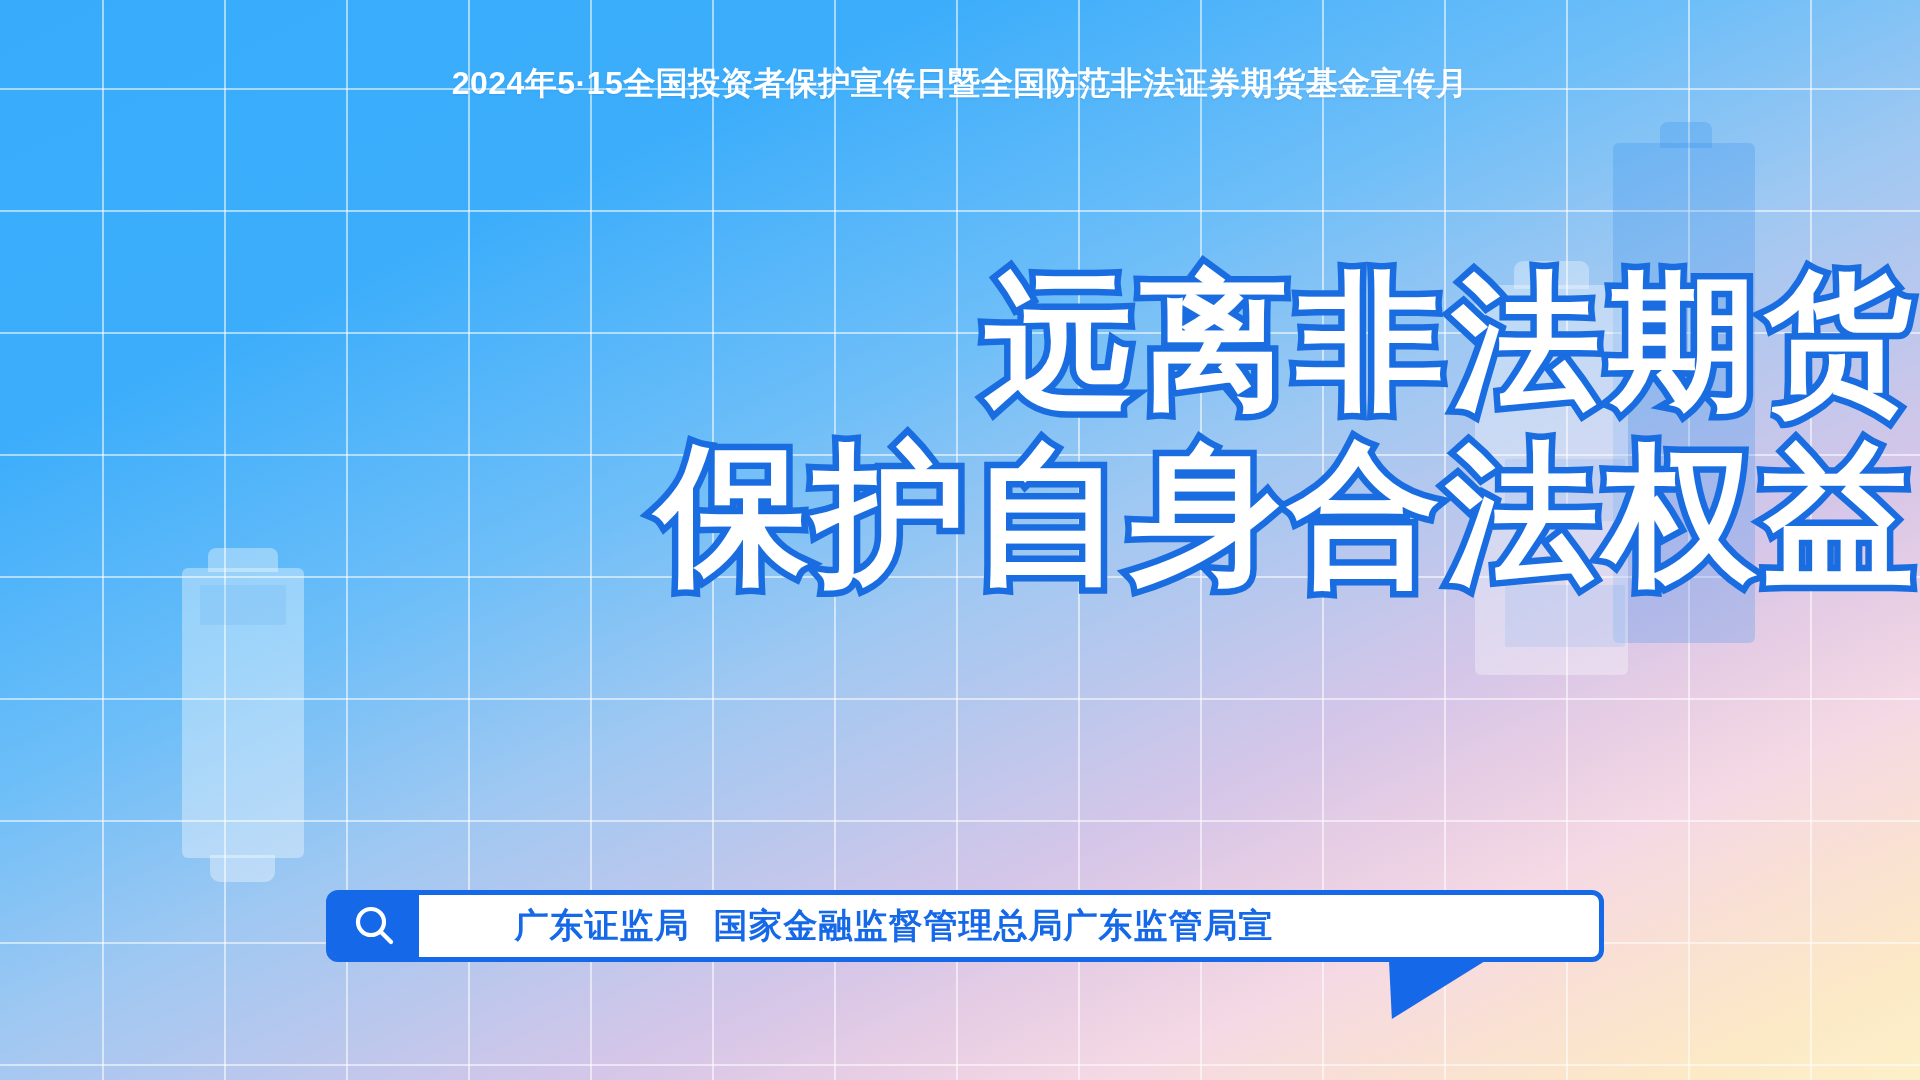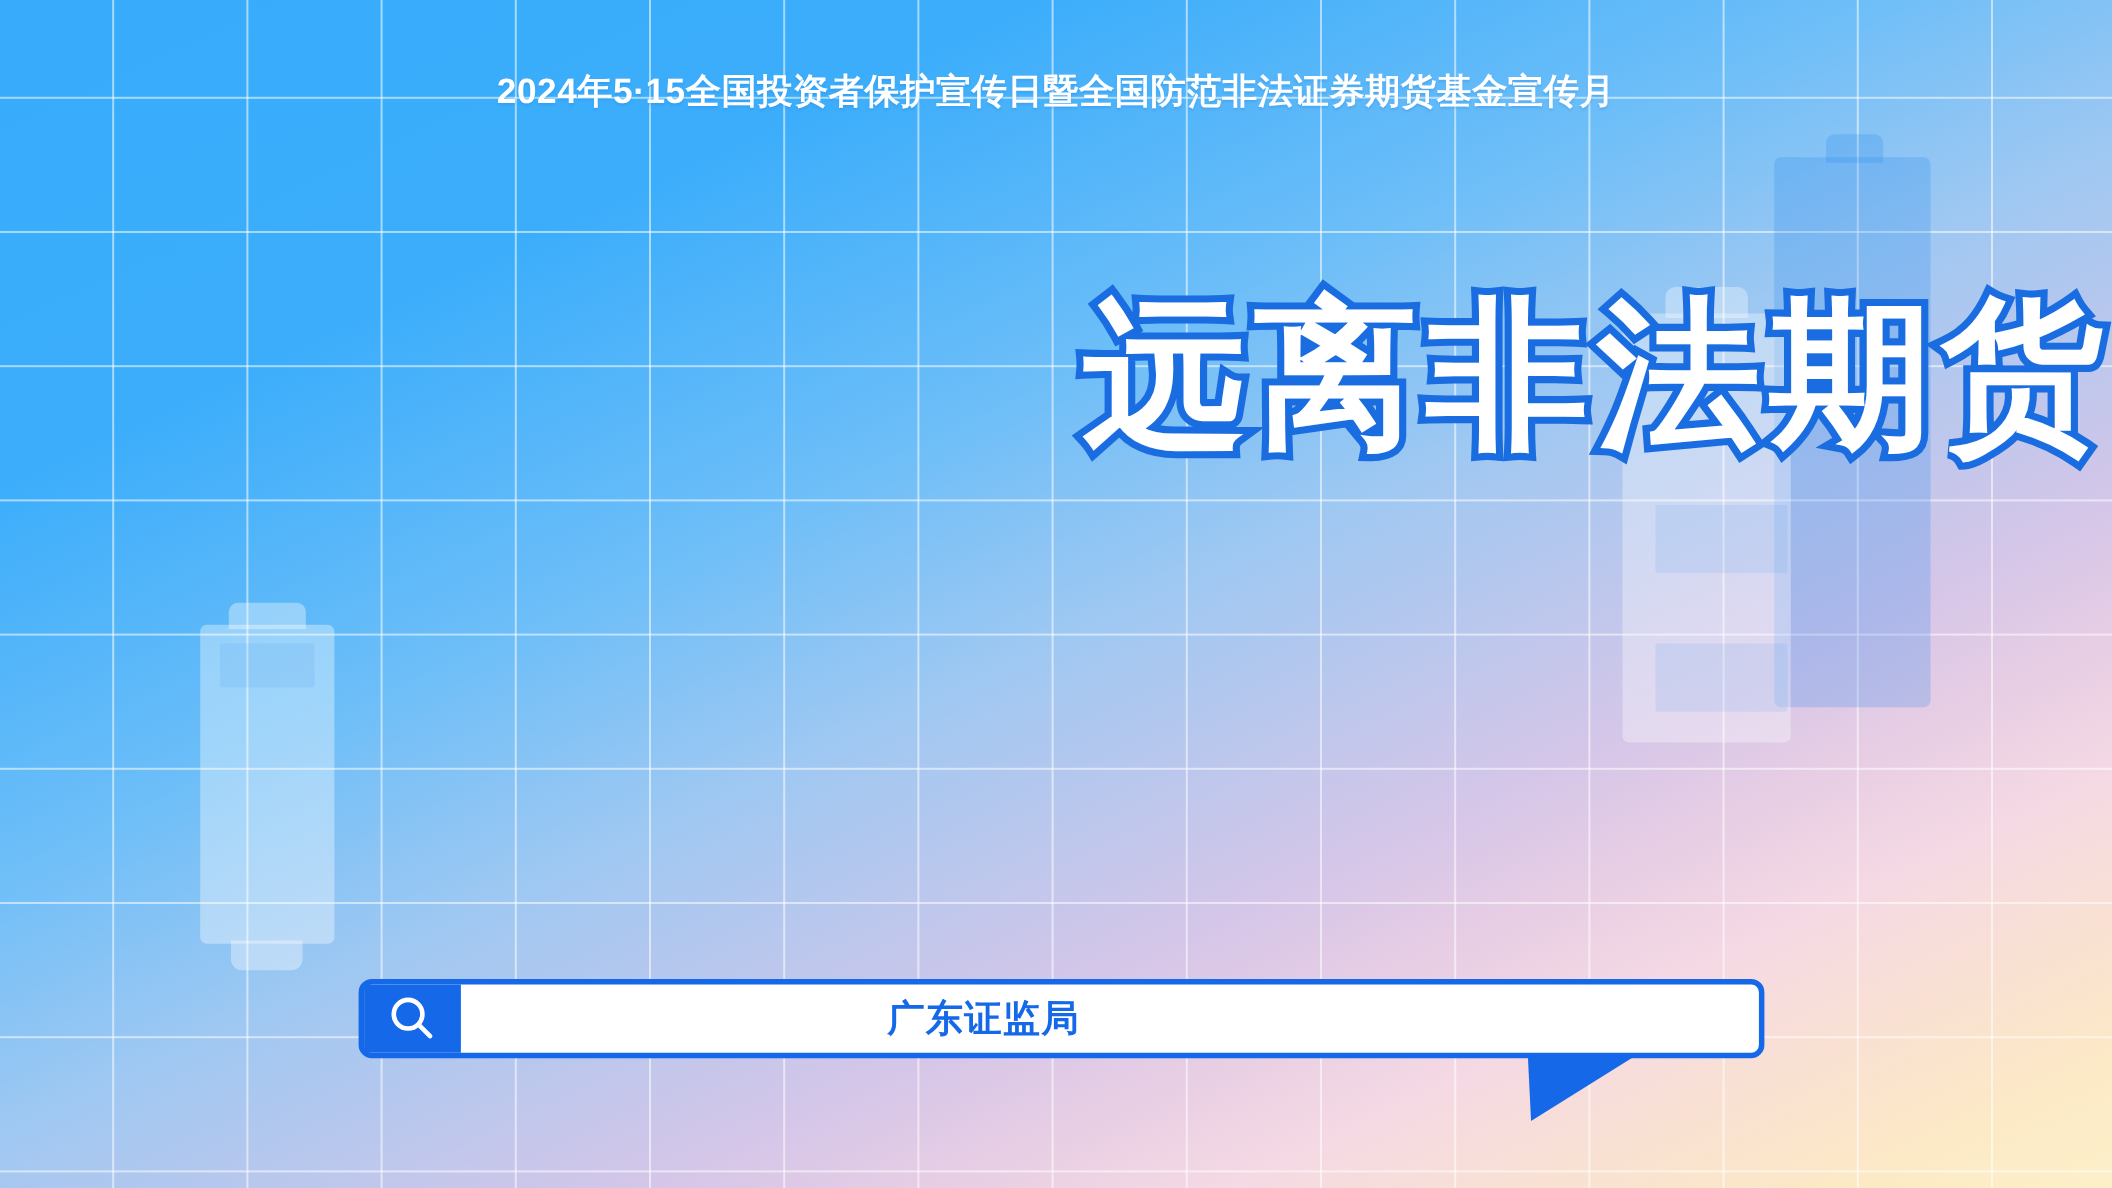--- a/index.html
+++ b/index.html
@@ -209,33 +209,35 @@
     <div class="deco-bar" id="deco-left-bar"></div>
     <div class="deco-cap" id="deco-left-cap"></div>
     <div class="deco-foot" id="deco-left-foot"></div>
     <div class="deco-slot" id="deco-left-slot"></div>
   </div>
 
   <div id="kicker">2024年5·15全国投资者保护宣传日暨全国防范非法证券期货基金宣传月</div>
 
   <div id="headline">
     <span class="hl-line" id="hl-line-1">远离非法期货</span>
+    <span class="hl-line" id="hl-line-2">保护自身合法权益</span>
   </div>
 
   <div id="footer-bubble">
 
     <div id="footer-icon-pad">
       <span>
         <svg width="46" height="46" viewBox="0 0 46 46" aria-hidden="true">
           <circle cx="19" cy="19" r="13" fill="none" stroke="#FFFFFF" stroke-width="4.2"></circle>
           <line x1="28.5" y1="28.5" x2="39" y2="39" stroke="#FFFFFF" stroke-width="4.2" stroke-linecap="round"></line>
         </svg>
       </span>
     </div>
 
     <div id="footer-orgs">
       <span class="org-name">广东证监局</span>
+      <span class="org-name">国家金融监督管理总局广东监管局宣</span>
     </div>
 
     <div id="footer-tail-shape"></div>
   </div>
 
 </div>
 
 </body></html>

